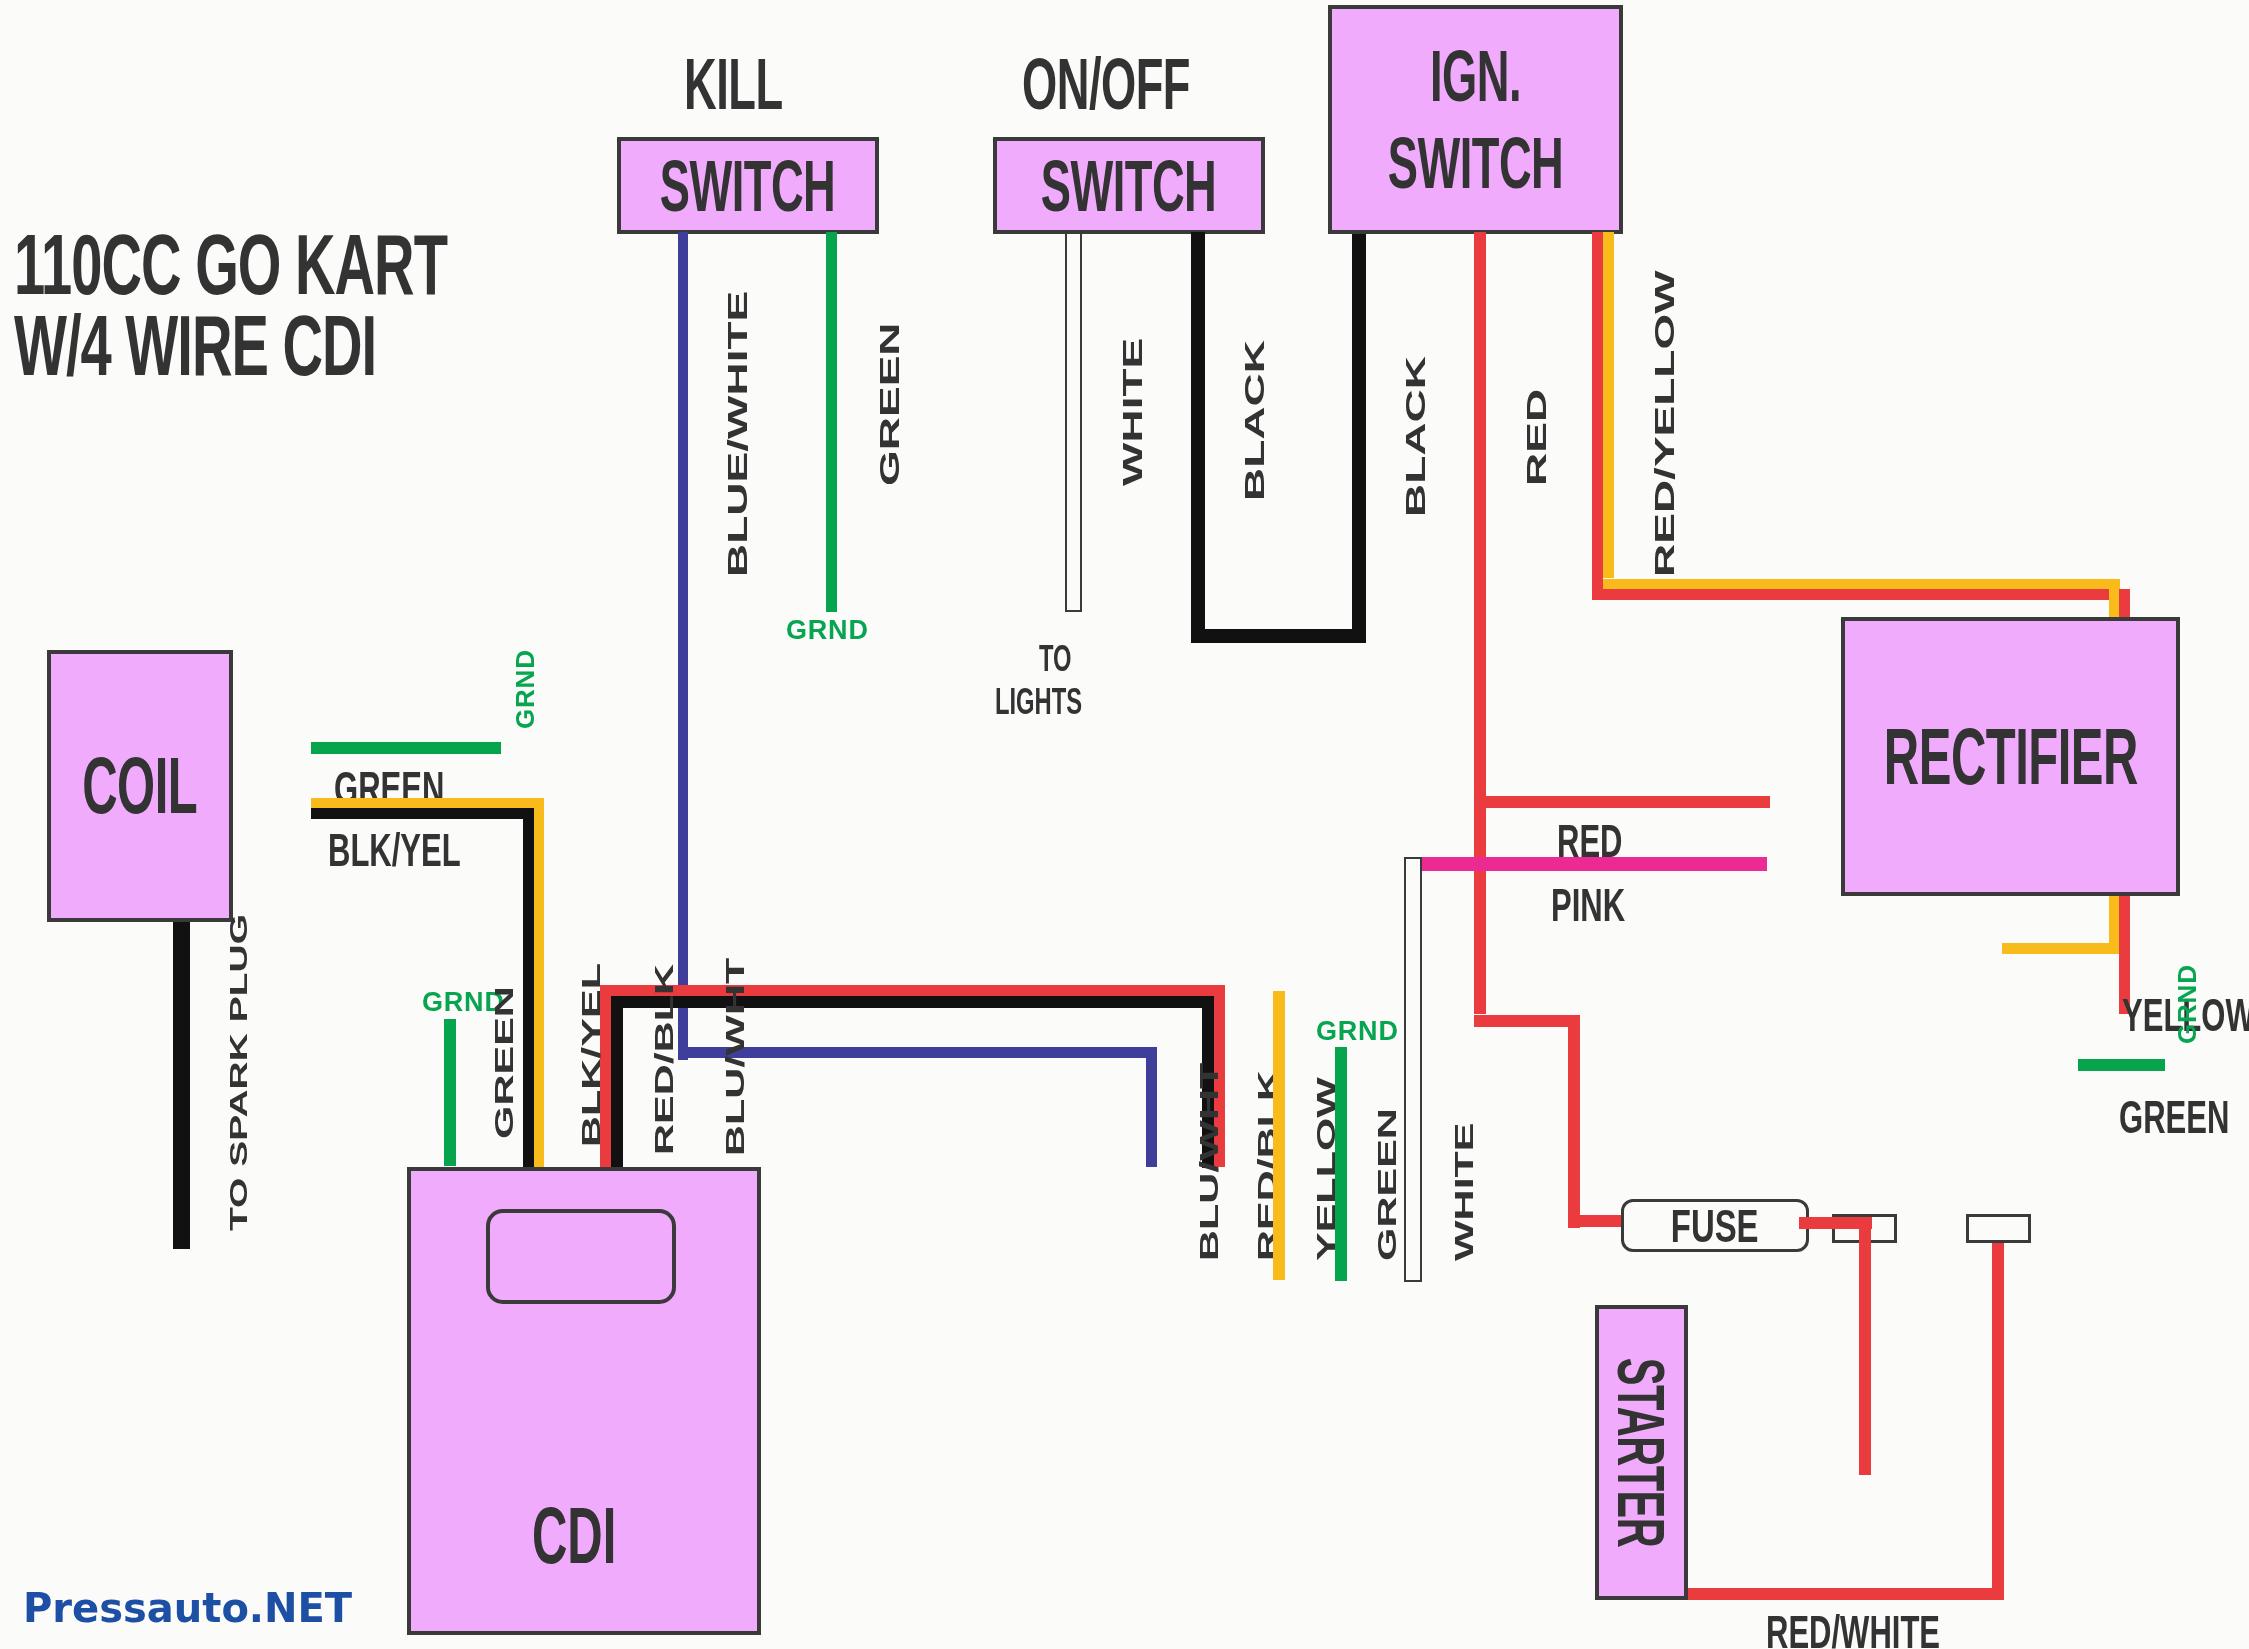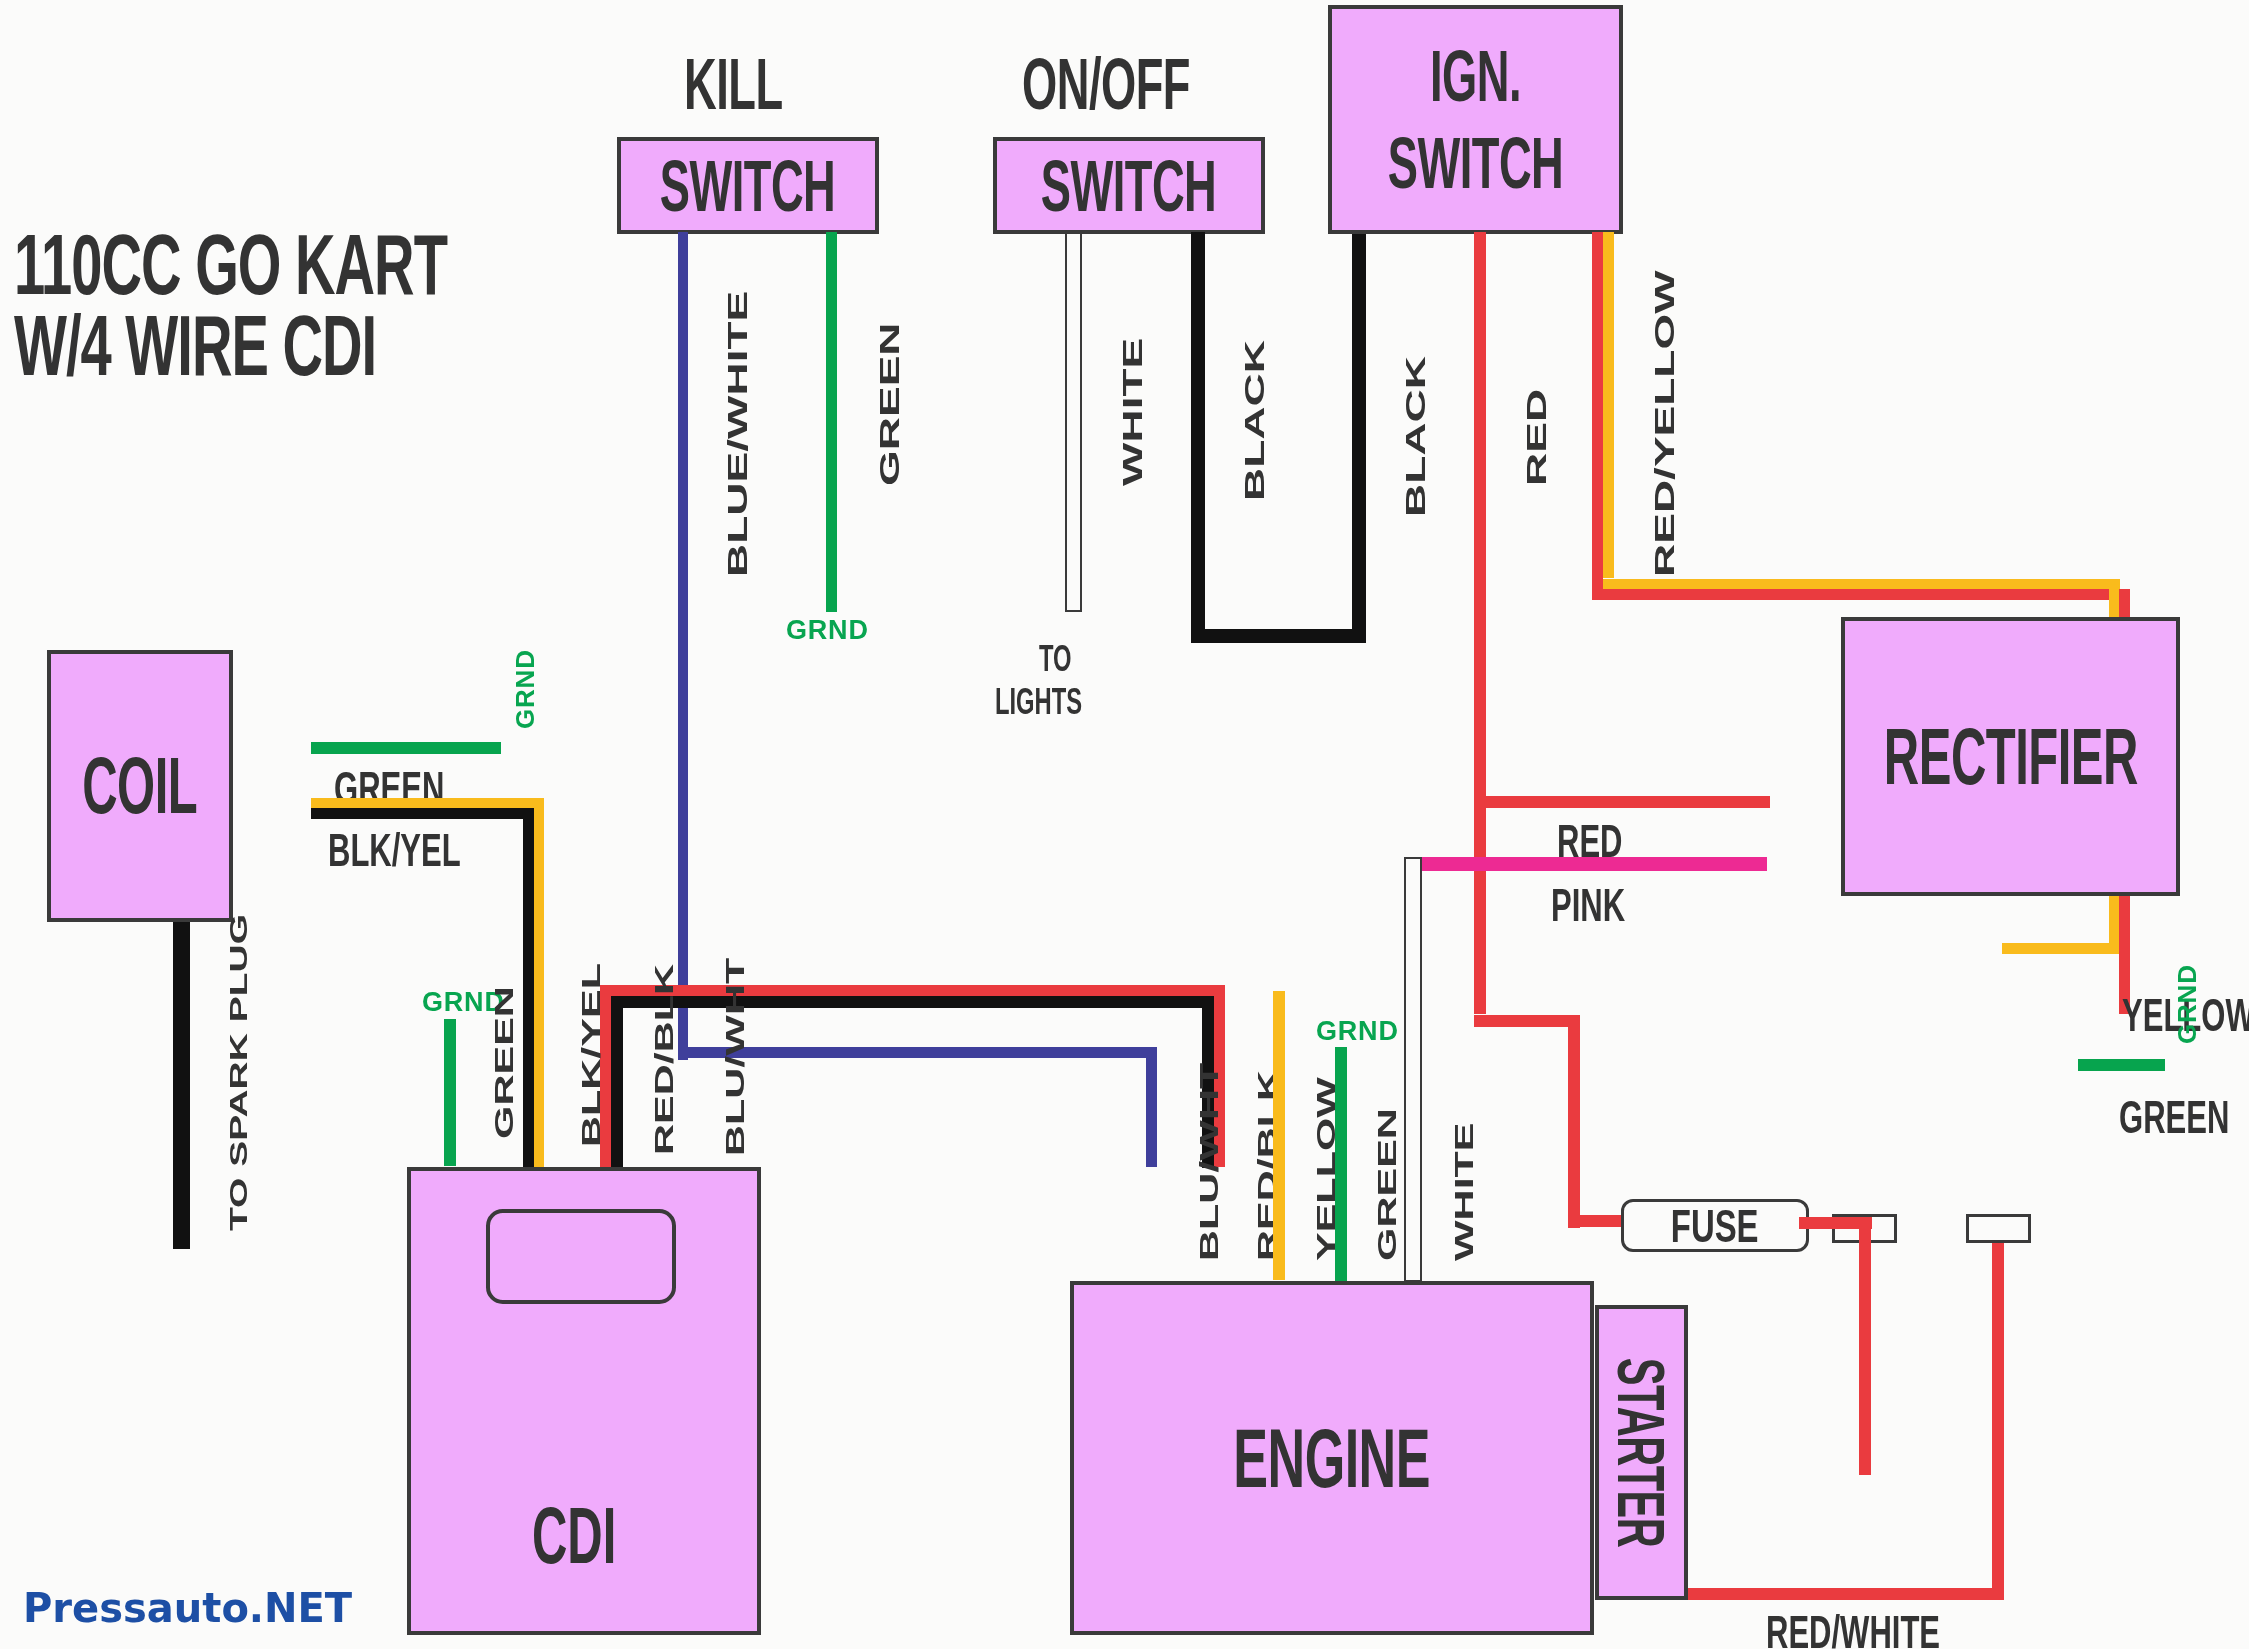--- a/index.html
+++ b/index.html
@@ -172,23 +172,20 @@
   <div class="box" style="left:486px;top:1209px;width:190px;height:95px;border-radius:16.7px;border-width:4.6px;"></div>
   <div class="heading" style="left:532px;top:1490px;font-size:79px;">CDI</div>
 
   <div class="w green" style="left:444px;top:1019px;width:12px;height:147px;"></div>
   <div class="grnd" style="left:422px;top:987px;font-size:27px;">GRND</div>
   <div class="wl vert" style="left:489px;top:1139px;font-size:43px;transform:rotate(-90deg) scaleY(.62);transform-origin:left top;">GREEN</div>
   <div class="wl vert" style="left:576px;top:1147px;font-size:43px;transform:rotate(-90deg) scaleY(.62);transform-origin:left top;">BLK/YEL</div>
   <div class="wl vert" style="left:649px;top:1155px;font-size:43px;transform:rotate(-90deg) scaleY(.62);transform-origin:left top;">RED/BLK</div>
   <div class="wl vert" style="left:720px;top:1156px;font-size:43px;transform:rotate(-90deg) scaleY(.62);transform-origin:left top;">BLU/WHT</div>
 
-  <div class="box" style="left:1070px;top:1281px;width:524px;height:354px;">
-    <span class="boxlabel" style="font-size:84px;">ENGINE</span>
-  </div>
 
   <div class="wl vert" style="left:1194px;top:1261px;font-size:43px;transform:rotate(-90deg) scaleY(.62);transform-origin:left top;">BLU/WHT</div>
   <div class="wl vert" style="left:1252px;top:1261px;font-size:43px;transform:rotate(-90deg) scaleY(.62);transform-origin:left top;">RED/BLK</div>
   <div class="w yellow" style="left:1273px;top:991px;width:12px;height:289px;"></div>
   <div class="wl vert" style="left:1311px;top:1261px;font-size:43px;transform:rotate(-90deg) scaleY(.62);transform-origin:left top;">YELLOW</div>
   <div class="w green" style="left:1335px;top:1047px;width:12px;height:234px;"></div>
   <div class="grnd" style="left:1316px;top:1016px;font-size:27px;">GRND</div>
   <div class="wl vert" style="left:1372px;top:1261px;font-size:43px;transform:rotate(-90deg) scaleY(.62);transform-origin:left top;">GREEN</div>
   <div class="w white" style="left:1404px;top:857px;width:18px;height:425px;"></div>
   <div class="wl vert" style="left:1449px;top:1261px;font-size:43px;transform:rotate(-90deg) scaleY(.62);transform-origin:left top;">WHITE</div>

